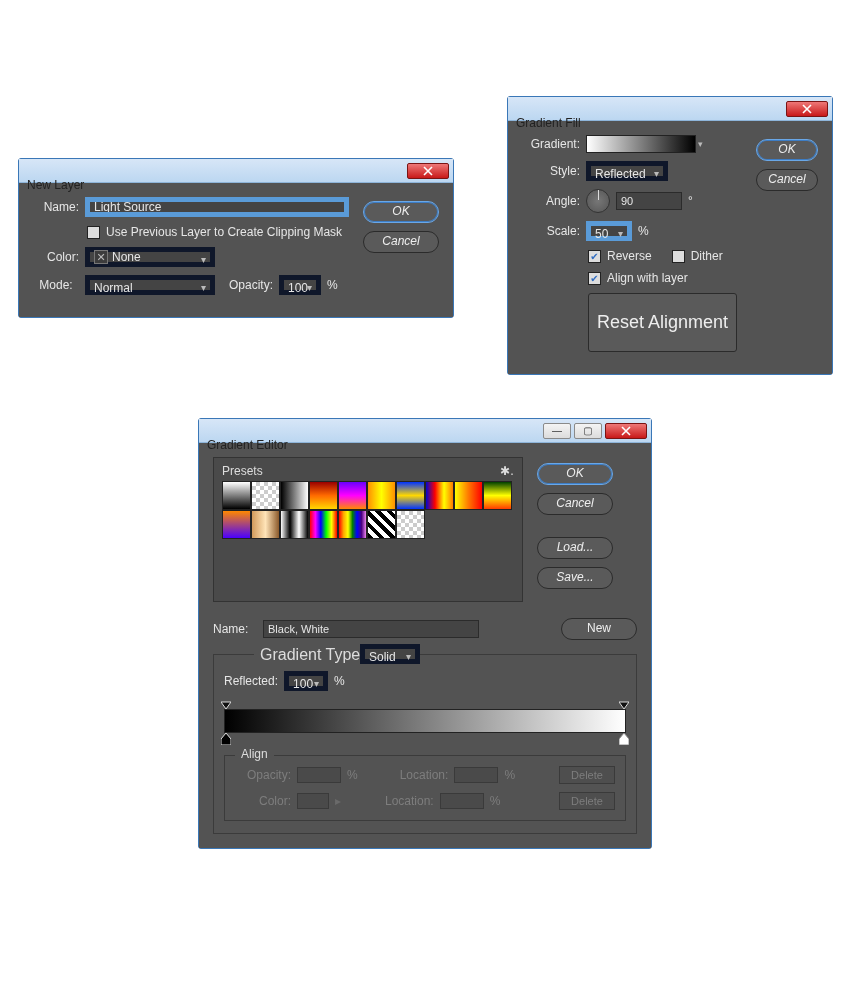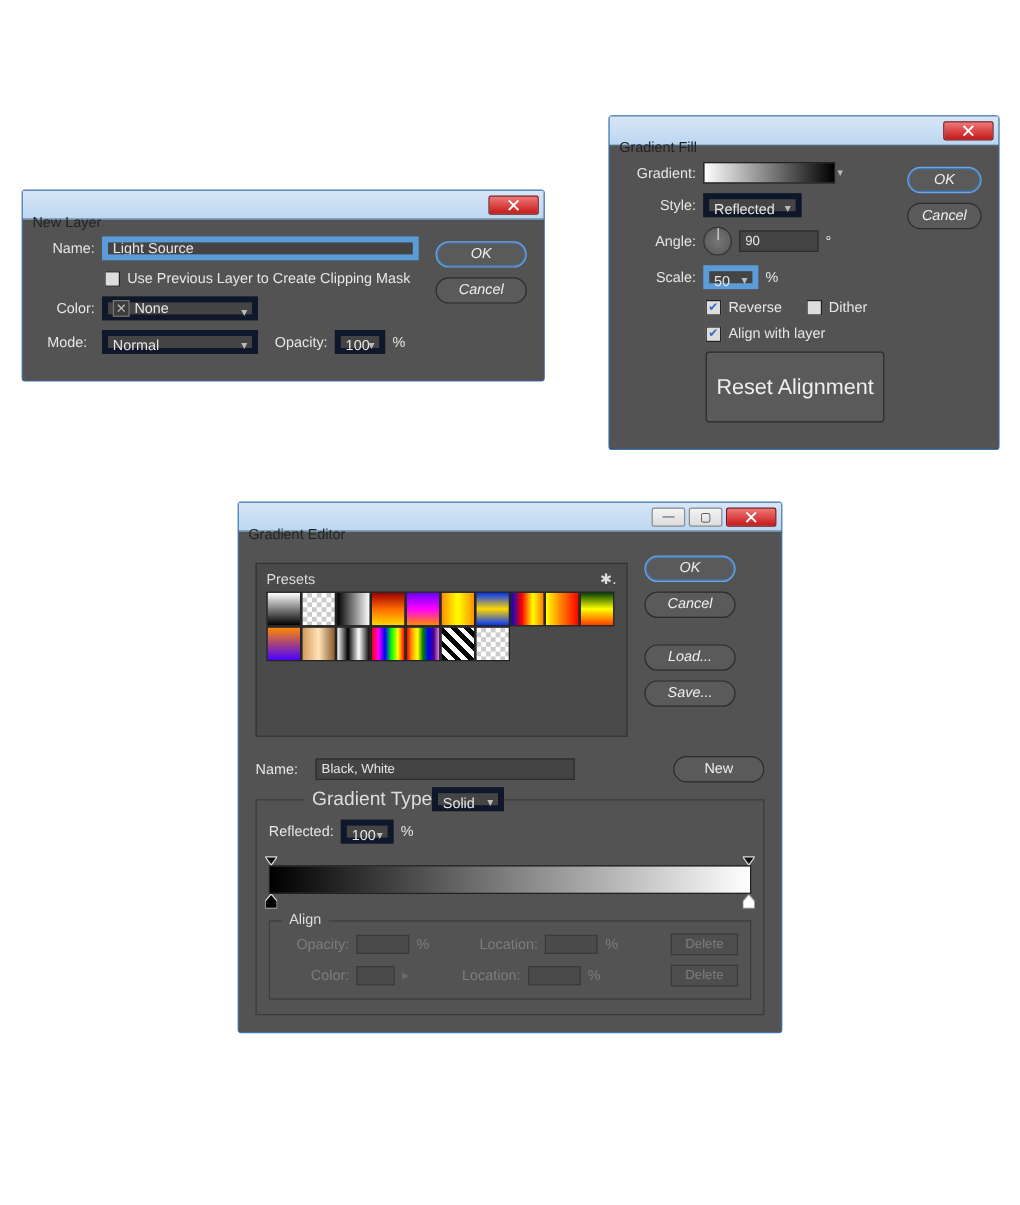--- a/index.html
+++ b/index.html
@@ -104,21 +104,20 @@
   }
   .dial::after{content:"";position:absolute;left:50%;top:0;width:1px;height:10px;background:#ddd;}
   .smbtn{
     border:1px solid #2b2b2b;background:#5a5a5a;color:#eee;
     padding:18px 8px;font-size:18px;border-radius:3px;
   }
   
   .presets-frame{
     border:1px solid #333;background:#4a4a4a;padding:6px 8px 8px 8px;
     width:310px;
-    margin-top:12px;
   }
   .presets-head{display:flex;justify-content:space-between;align-items:center;margin-bottom:3px;color:#ddd;}
   .gear{color:#ddd;font-size:12px;}
   .swatches{display:flex;flex-wrap:wrap;}
   .swatch{width:29px;height:29px;border:1px solid #222;}
   .groupbox{
     border:1px solid #3b3b3b;padding:8px 10px 12px 10px;position:relative;margin-top:14px;
   }
   .grouplabel{
     position:absolute;top:-9px;left:40px;background:#535353;padding:0 6px;color:#ddd;font-size:16px;

